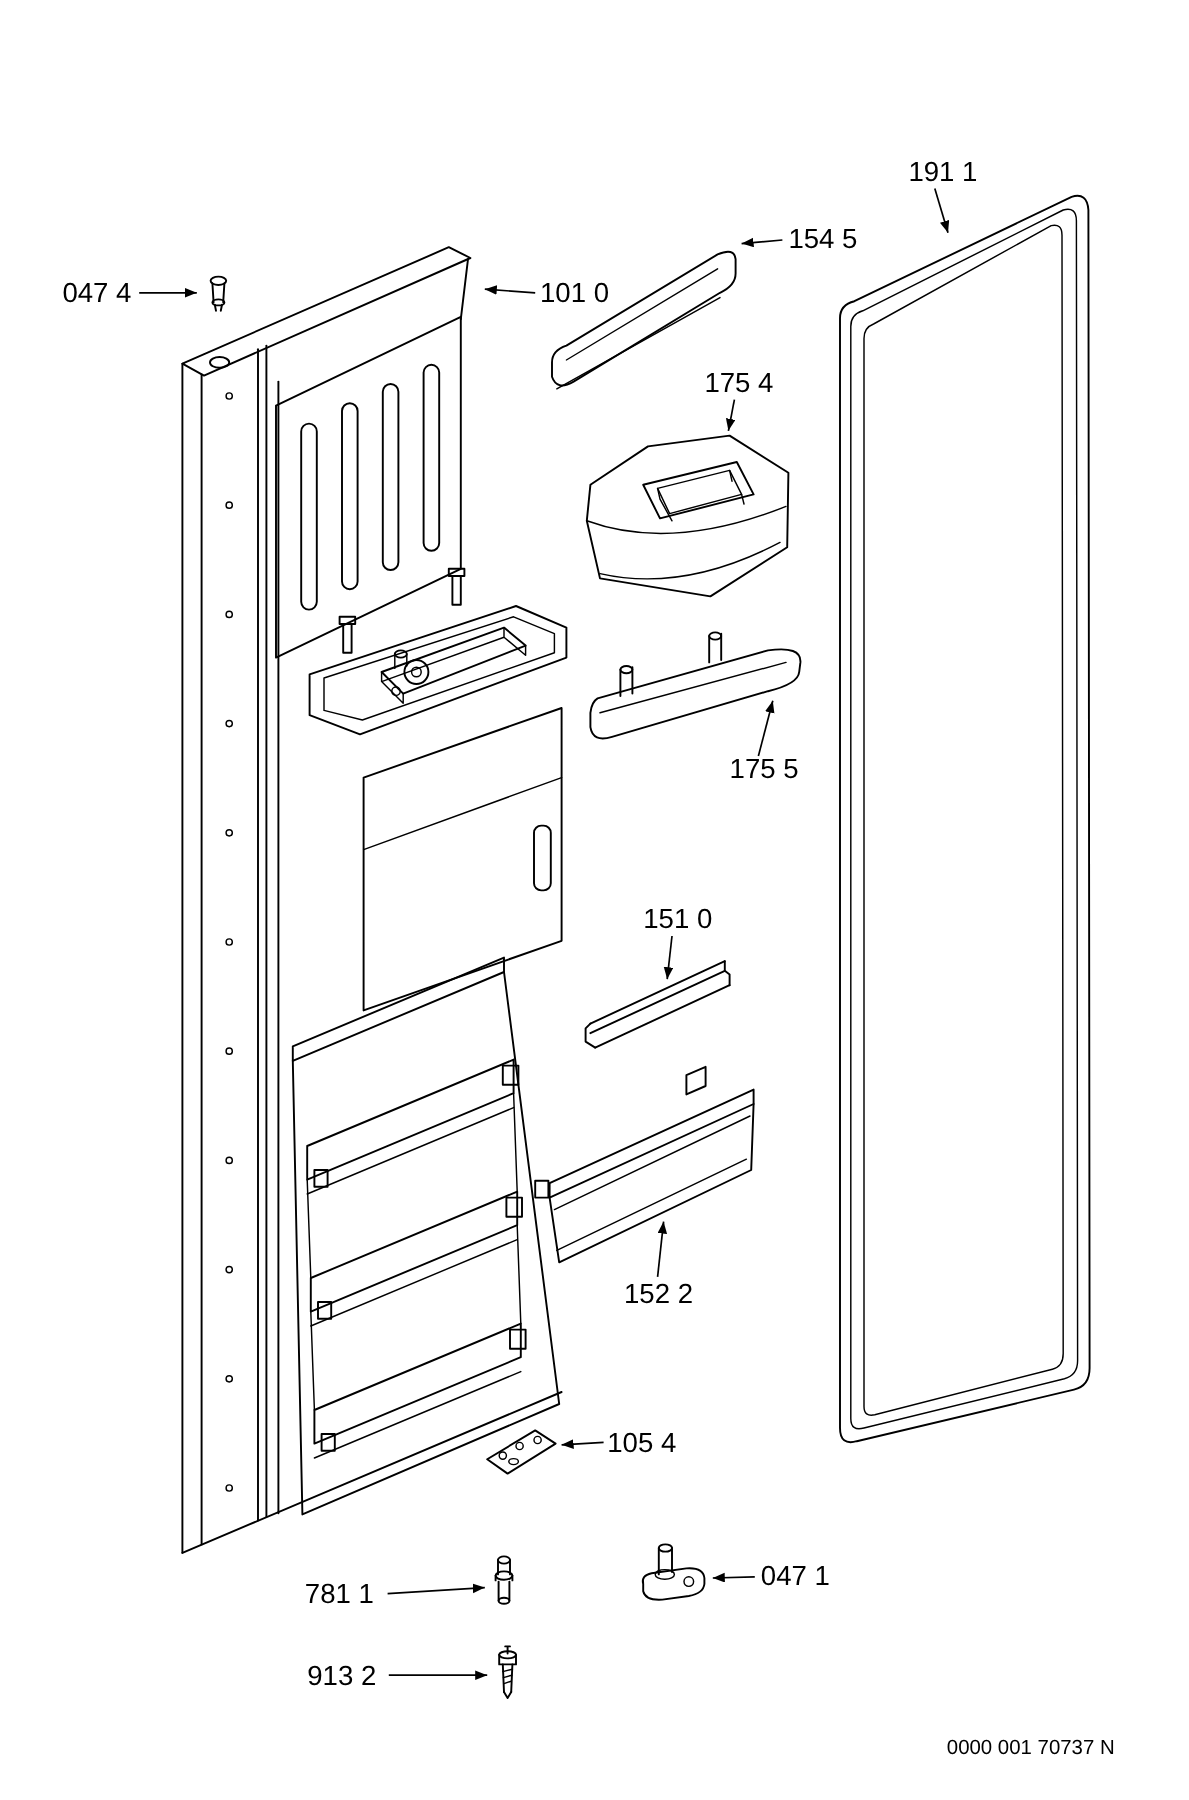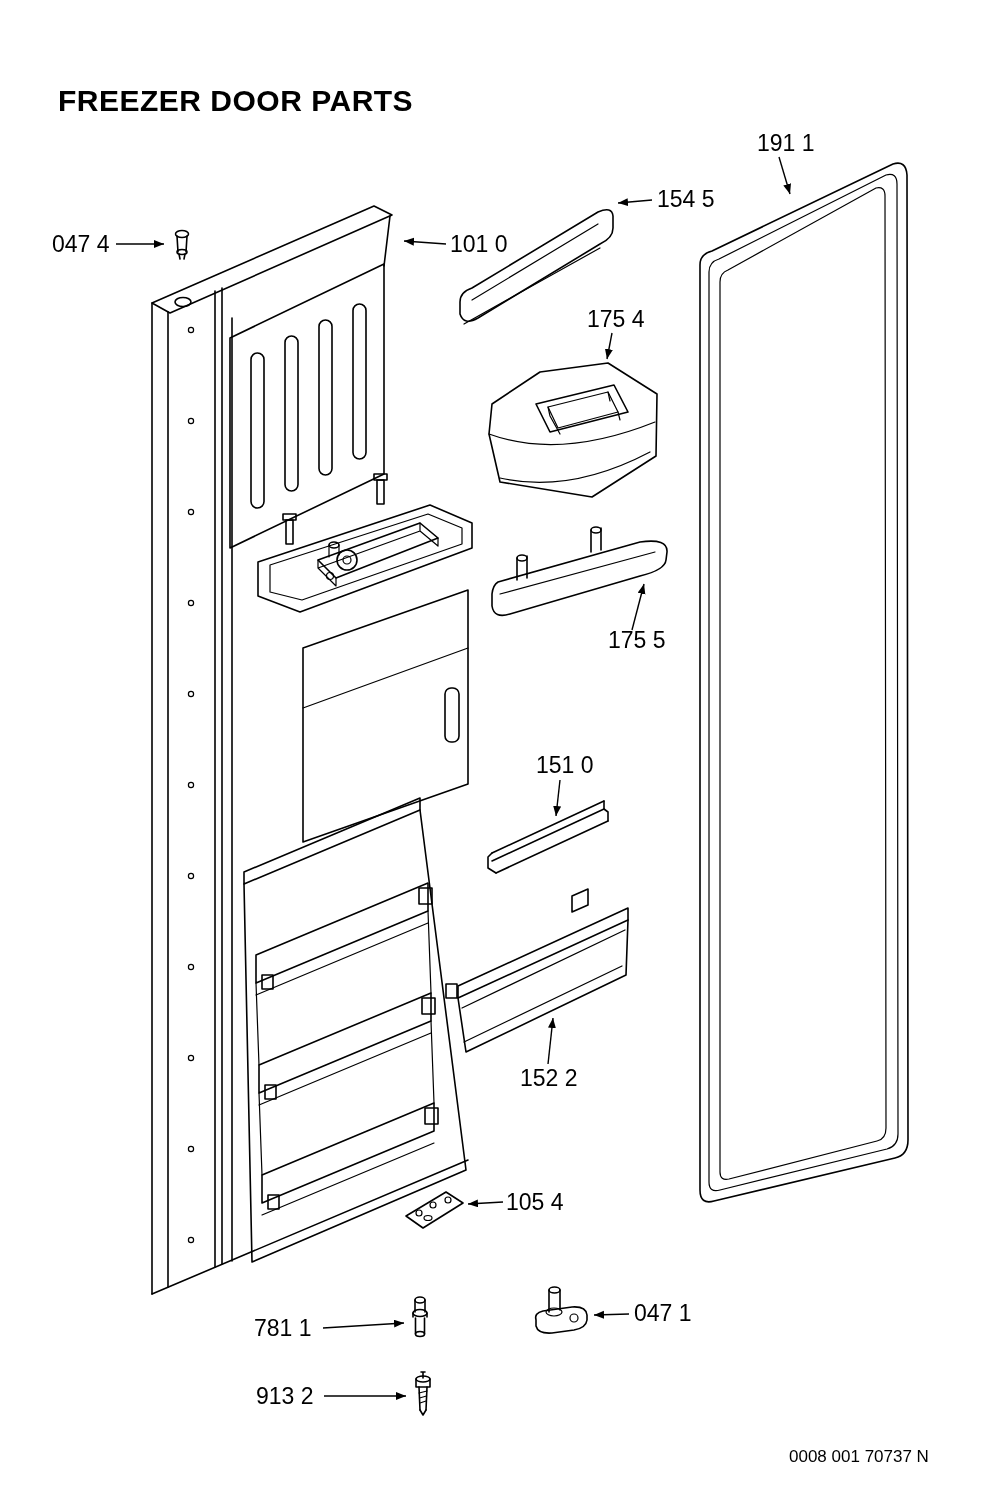--- a/index.html
+++ b/index.html
@@ -23,21 +23,20 @@
   .ln{fill:none;stroke:#000;stroke-width:1.6;stroke-linejoin:round;stroke-linecap:round;}
   .thin{stroke-width:1.2;}
   .leader{stroke:#000;stroke-width:1.4;}
   .lbl{font-family:"Liberation Sans", sans-serif;font-size:23px;fill:#000;}
 </style>
 </head>
 <body>
 
 <div class="page">
 
-  <div class="page-title">FREEZER DOOR PARTS</div>
 
   <svg class="diagram" width="991" height="1500" viewBox="0 0 991 1500">
     <defs>
       <marker id="arw" markerWidth="11" markerHeight="9" refX="10" refY="4" orient="auto" markerUnits="userSpaceOnUse">
         <path d="M0,0 L10,4 L0,8 Z" fill="#000"></path>
       </marker>
     </defs>
 
     <g class="ln">
 
@@ -231,15 +230,15 @@
       <text class="lbl" x="608" y="648">175 5</text>
       <text class="lbl" x="536" y="773">151 0</text>
       <text class="lbl" x="520" y="1086">152 2</text>
       <text class="lbl" x="506" y="1210">105 4</text>
       <text class="lbl" x="254" y="1336">781 1</text>
       <text class="lbl" x="634" y="1321">047 1</text>
       <text class="lbl" x="256" y="1404">913 2</text>
     </g>
   </svg>
 
-  <div class="doc-number">0008 001 70737 N</div>
+  <div class="doc-number">0000 001 70737 N</div>
 
 </div>
 
 </body></html>

